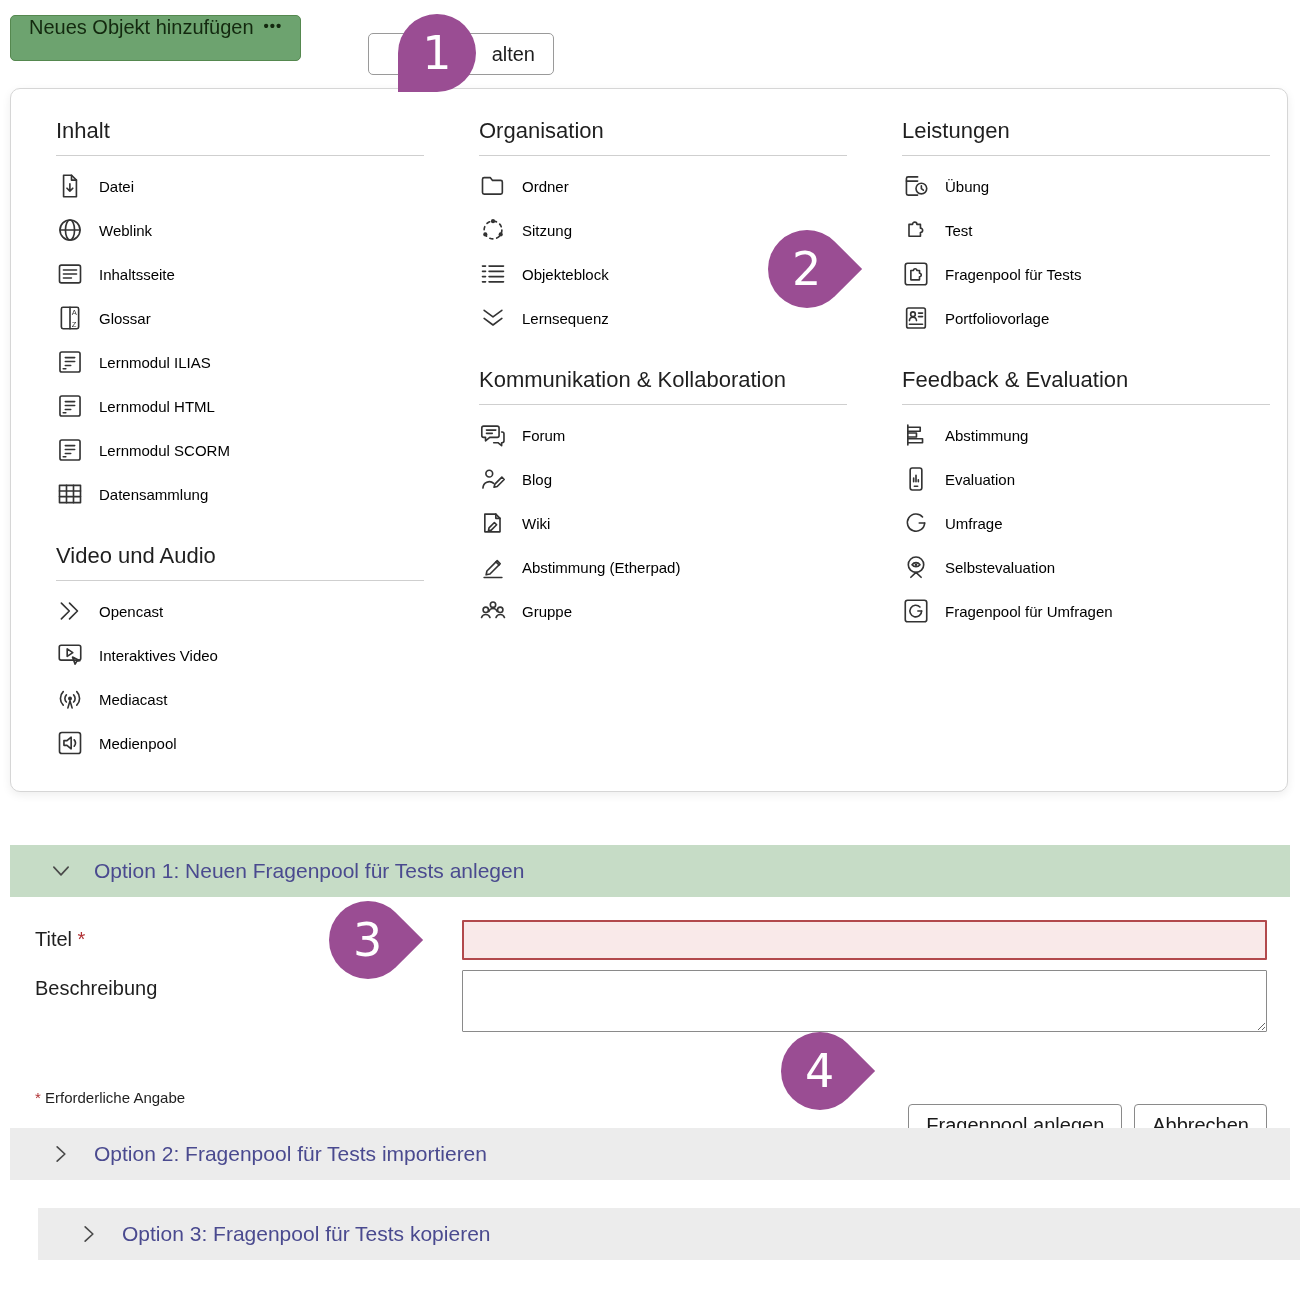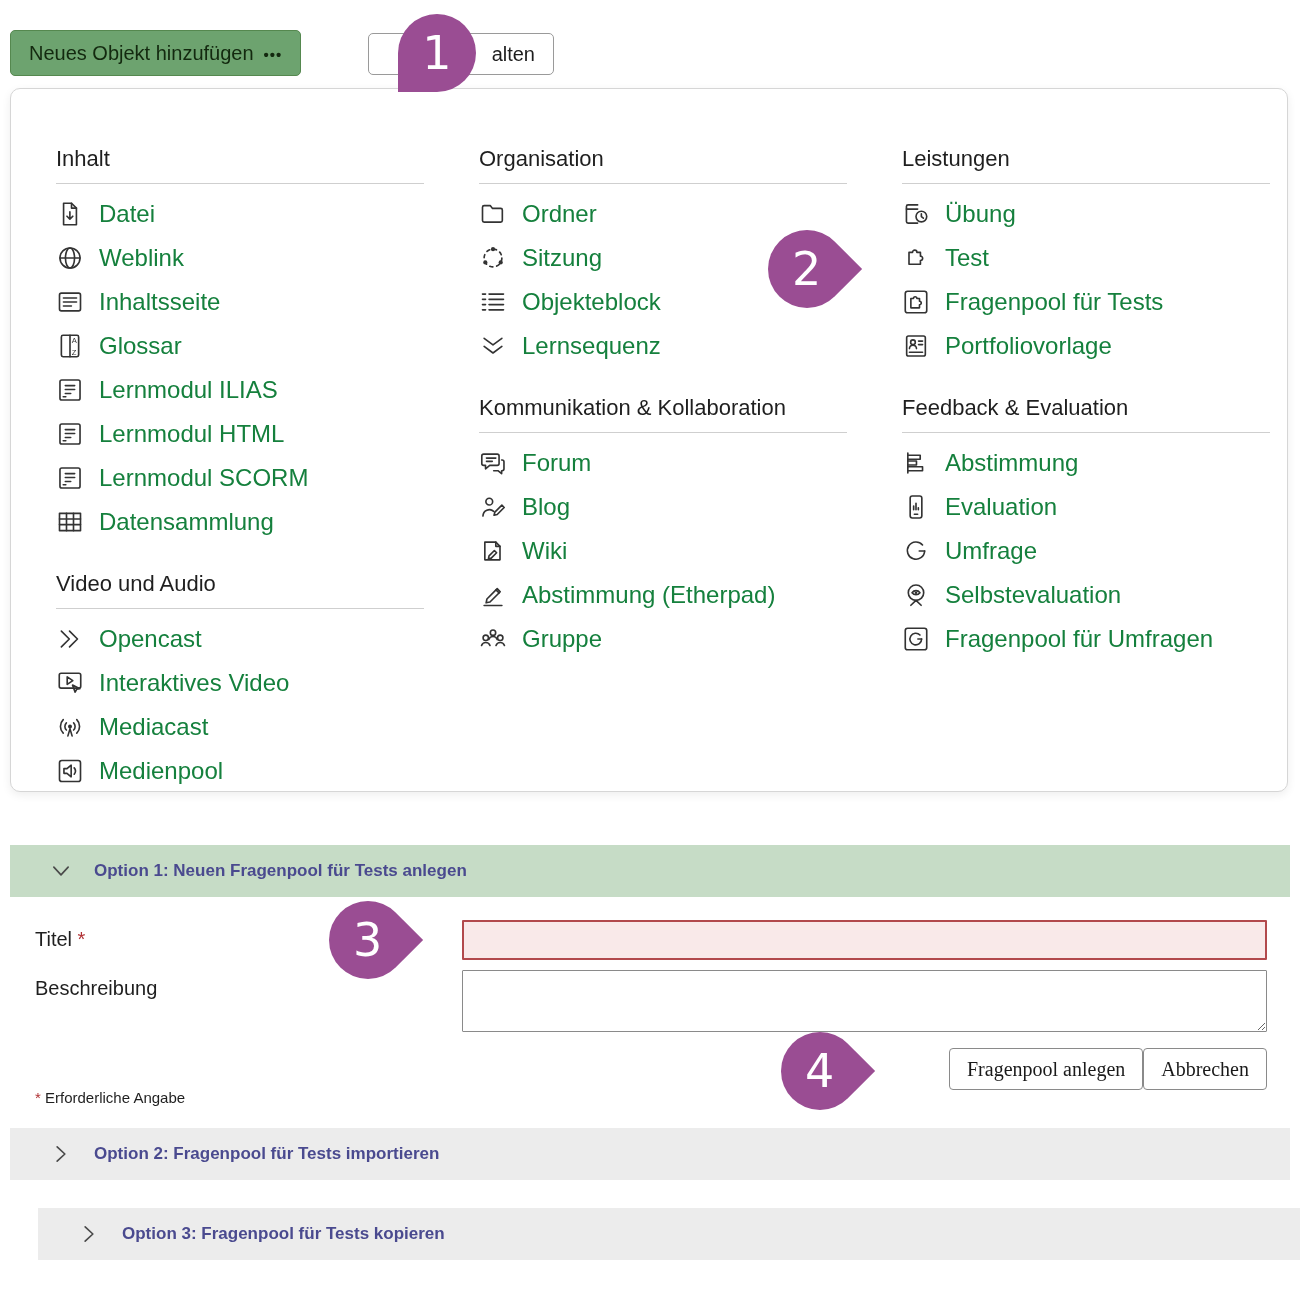--- a/index.html
+++ b/index.html
@@ -5,49 +5,49 @@
   html,body{margin:0;padding:0;background:#fff;}
   body{
     width:1300px;height:1300px;position:relative;overflow:hidden;
     font-family:"Liberation Sans","DejaVu Sans",sans-serif;color:#232323;
     -webkit-font-smoothing:antialiased;
   }
   .page{position:relative;width:1300px;height:1300px;}
 
   
   .btn-add{
-    position:absolute;left:10px;top:30px;height:46px;
+    position:absolute;left:10px;top:15px;height:46px;
     background:var(--accent-green,#6da36f);border:1px solid #55884f;border-radius:5px;
-    color:#13290f;font-size:20px;padding:0 18px;display:flex;align-items:center;gap:10px;
+    color:#13290f;font-size:20px;padding:0 18px;display:flex;align-items:flex-start;gap:10px;
     cursor:pointer;font-family:inherit;
   }
   .btn-add .dots{font-size:15px;letter-spacing:1px;font-weight:bold;position:relative;top:1px;}
   .btn-secondary{
     position:absolute;left:368px;top:33px;height:42px;width:186px;box-sizing:border-box;
     background:#fff;border:1px solid #9a9a9a;border-radius:5px;color:#1d1d1d;font-size:20px;
     display:flex;align-items:center;justify-content:flex-end;padding:0 18px;cursor:pointer;
     font-family:inherit;
   }
 
   
   .menu-panel{
     position:absolute;left:10px;top:88px;width:1278px;height:704px;box-sizing:border-box;
     background:#fff;border:1px solid #d6d6d6;border-radius:10px;
     box-shadow:0 3px 10px rgba(0,0,0,.07);
     padding:28px 0 0 45px;display:flex;gap:55px;
   }
-  .menu-col{width:368px;flex:0 0 368px;margin-top:28px;}
+  .menu-col{width:368px;flex:0 0 368px;}
   .menu-section + .menu-section{margin-top:26px;}
   .section-title{
     margin:0 0 8px;padding-bottom:10px;border-bottom:1px solid #cfcfcf;
     font-size:22px;font-weight:normal;color:#1f1f1f;line-height:28px;
   }
   .section-title .tt{display:block;max-width:320px;}
   .menu-item{display:flex;align-items:center;gap:15px;padding:8px 0;cursor:pointer;}
-  .menu-item .label{font-size:24px;color:#15803d;}
+  .menu-item .label{font-size:15px;color:#000000;}
   .icon{width:28px;height:28px;flex:0 0 28px;display:flex;}
   .icon svg{width:100%;height:100%;fill:none;stroke:#333;stroke-width:1.4;stroke-linecap:round;stroke-linejoin:round;}
 
   
   .callout{
     position:absolute;width:78px;height:78px;z-index:6;
     background:var(--callout-purple,#9a4d93);color:#fff;
     display:flex;align-items:center;justify-content:center;
     font-size:46px;font-family:"DejaVu Sans",sans-serif;
   }
@@ -58,21 +58,21 @@
   .callout-1{left:398px;top:14px;}
   .callout-2{left:768px;top:230px;}
   .callout-3{left:329px;top:901px;}
   .callout-4{left:781px;top:1032px;}
 
   
   .accordion{
     position:absolute;left:10px;width:1280px;height:52px;box-sizing:border-box;
     display:flex;align-items:center;gap:22px;padding-left:40px;cursor:pointer;
   }
-  .accordion .acc-title{font-size:17px;font-weight:bold;color:var(--option-text,#4a4a8f);}
+  .accordion .acc-title{font-size:21px;font-weight:normal;color:var(--option-text,#4a4a8f);}
   .acc-open{top:845px;background:var(--accordion-green,#c6dcc6);}
   .acc-2{top:1128px;background:var(--accordion-gray,#ececec);}
   .acc-3{top:1208px;background:var(--accordion-gray,#ececec);margin-left:28px;}
   .chev{width:22px;height:22px;display:flex;}
   .chev svg{width:100%;height:100%;fill:none;stroke:#4a4a4a;stroke-width:1.5;stroke-linecap:round;stroke-linejoin:round;}
 
   
   .form-label{position:absolute;left:35px;font-size:20px;color:#1f1f1f;}
   .lbl-title{top:928px;}
   .lbl-desc{top:977px;}
@@ -81,21 +81,21 @@
     position:absolute;left:462px;top:920px;width:805px;height:40px;box-sizing:border-box;
     background:var(--error-bg,#f9e9e9);border:2px solid var(--error-border,#b2494c);
     font-size:19px;padding:0 10px;font-family:inherit;border-radius:1px;
   }
   .textarea-desc{
     position:absolute;left:462px;top:970px;width:805px;height:62px;box-sizing:border-box;
     background:#fff;border:1px solid #8a8a8a;font-size:19px;padding:6px 10px;
     font-family:inherit;resize:both;border-radius:1px;
   }
   .required-note{position:absolute;left:35px;top:1053px;font-size:15px;color:#1f1f1f;margin-top:36px;}
-  .form-buttons{position:absolute;right:33px;top:1048px;display:flex;font-family:Liberation Serif, serif;}
+  .form-buttons{position:absolute;right:33px;top:1104px;display:flex;gap:12px;}
   .form-buttons button{
     height:42px;background:#fff;border:1px solid #8a8a8a;border-radius:4px;
     font-size:20px;color:#1a1a1a;padding:0 17px;cursor:pointer;font-family:inherit;
   }
 </style>
 </head>
 <body>
 
 <div class="page">
 

